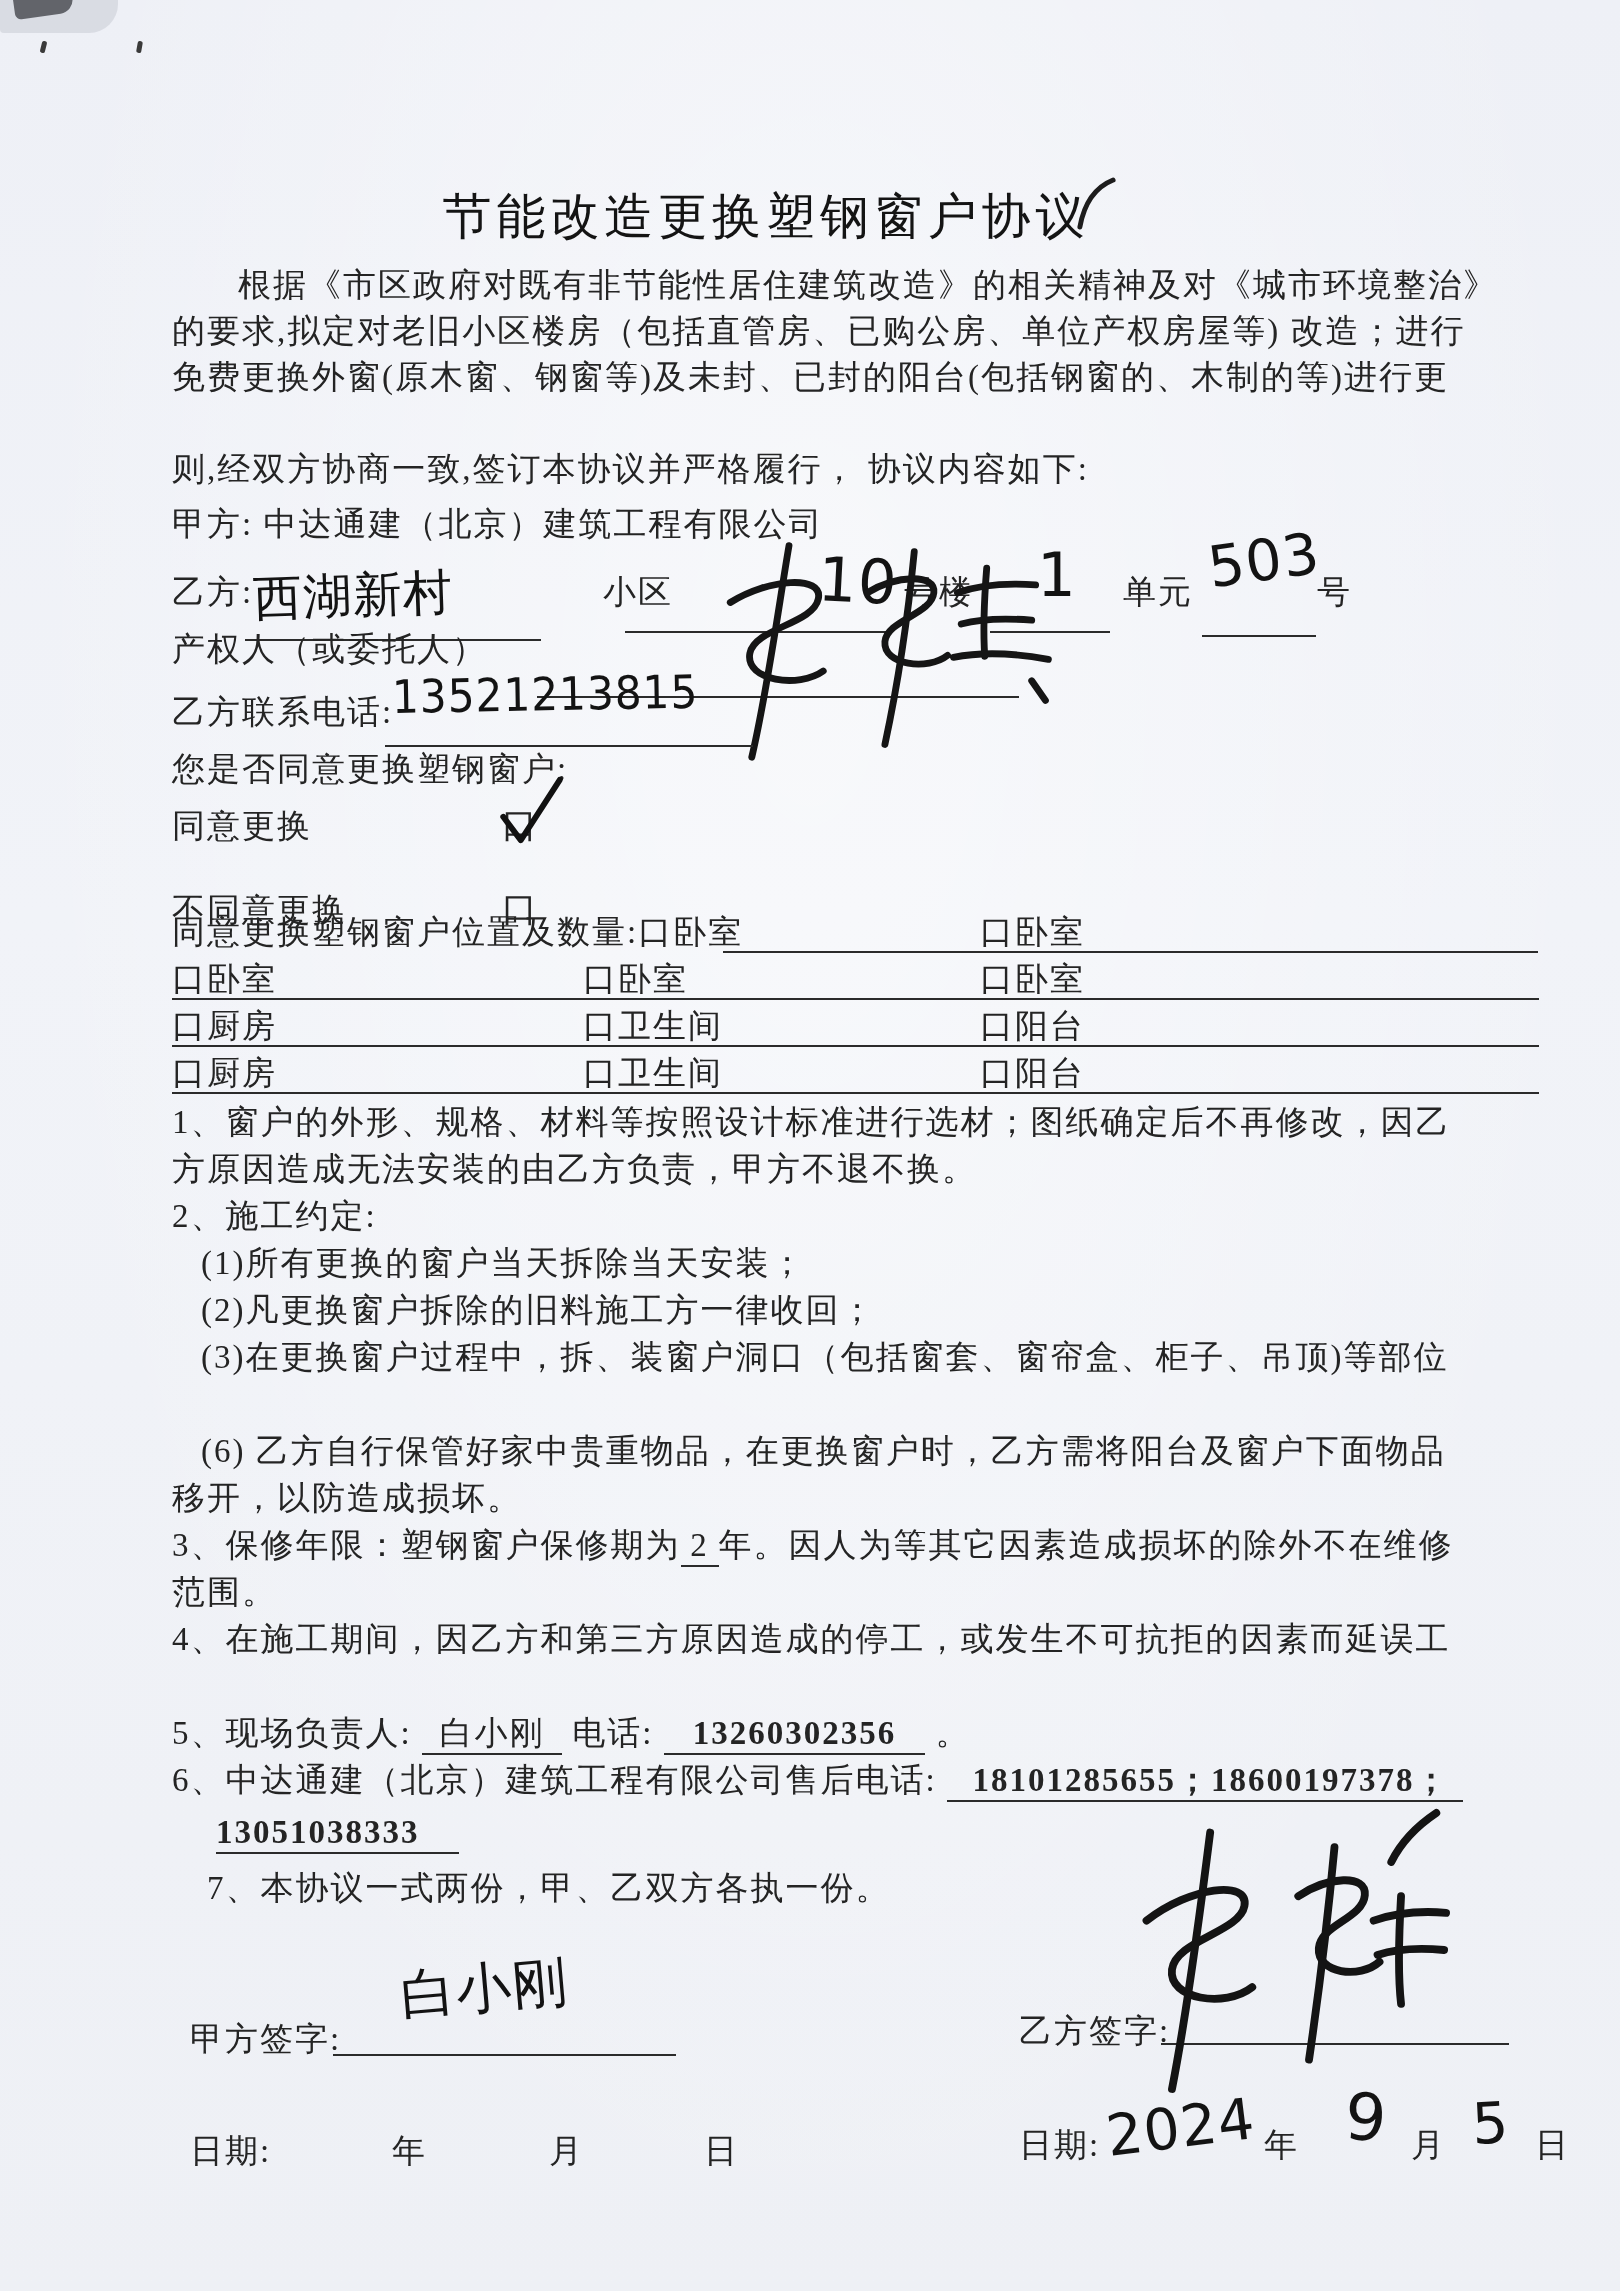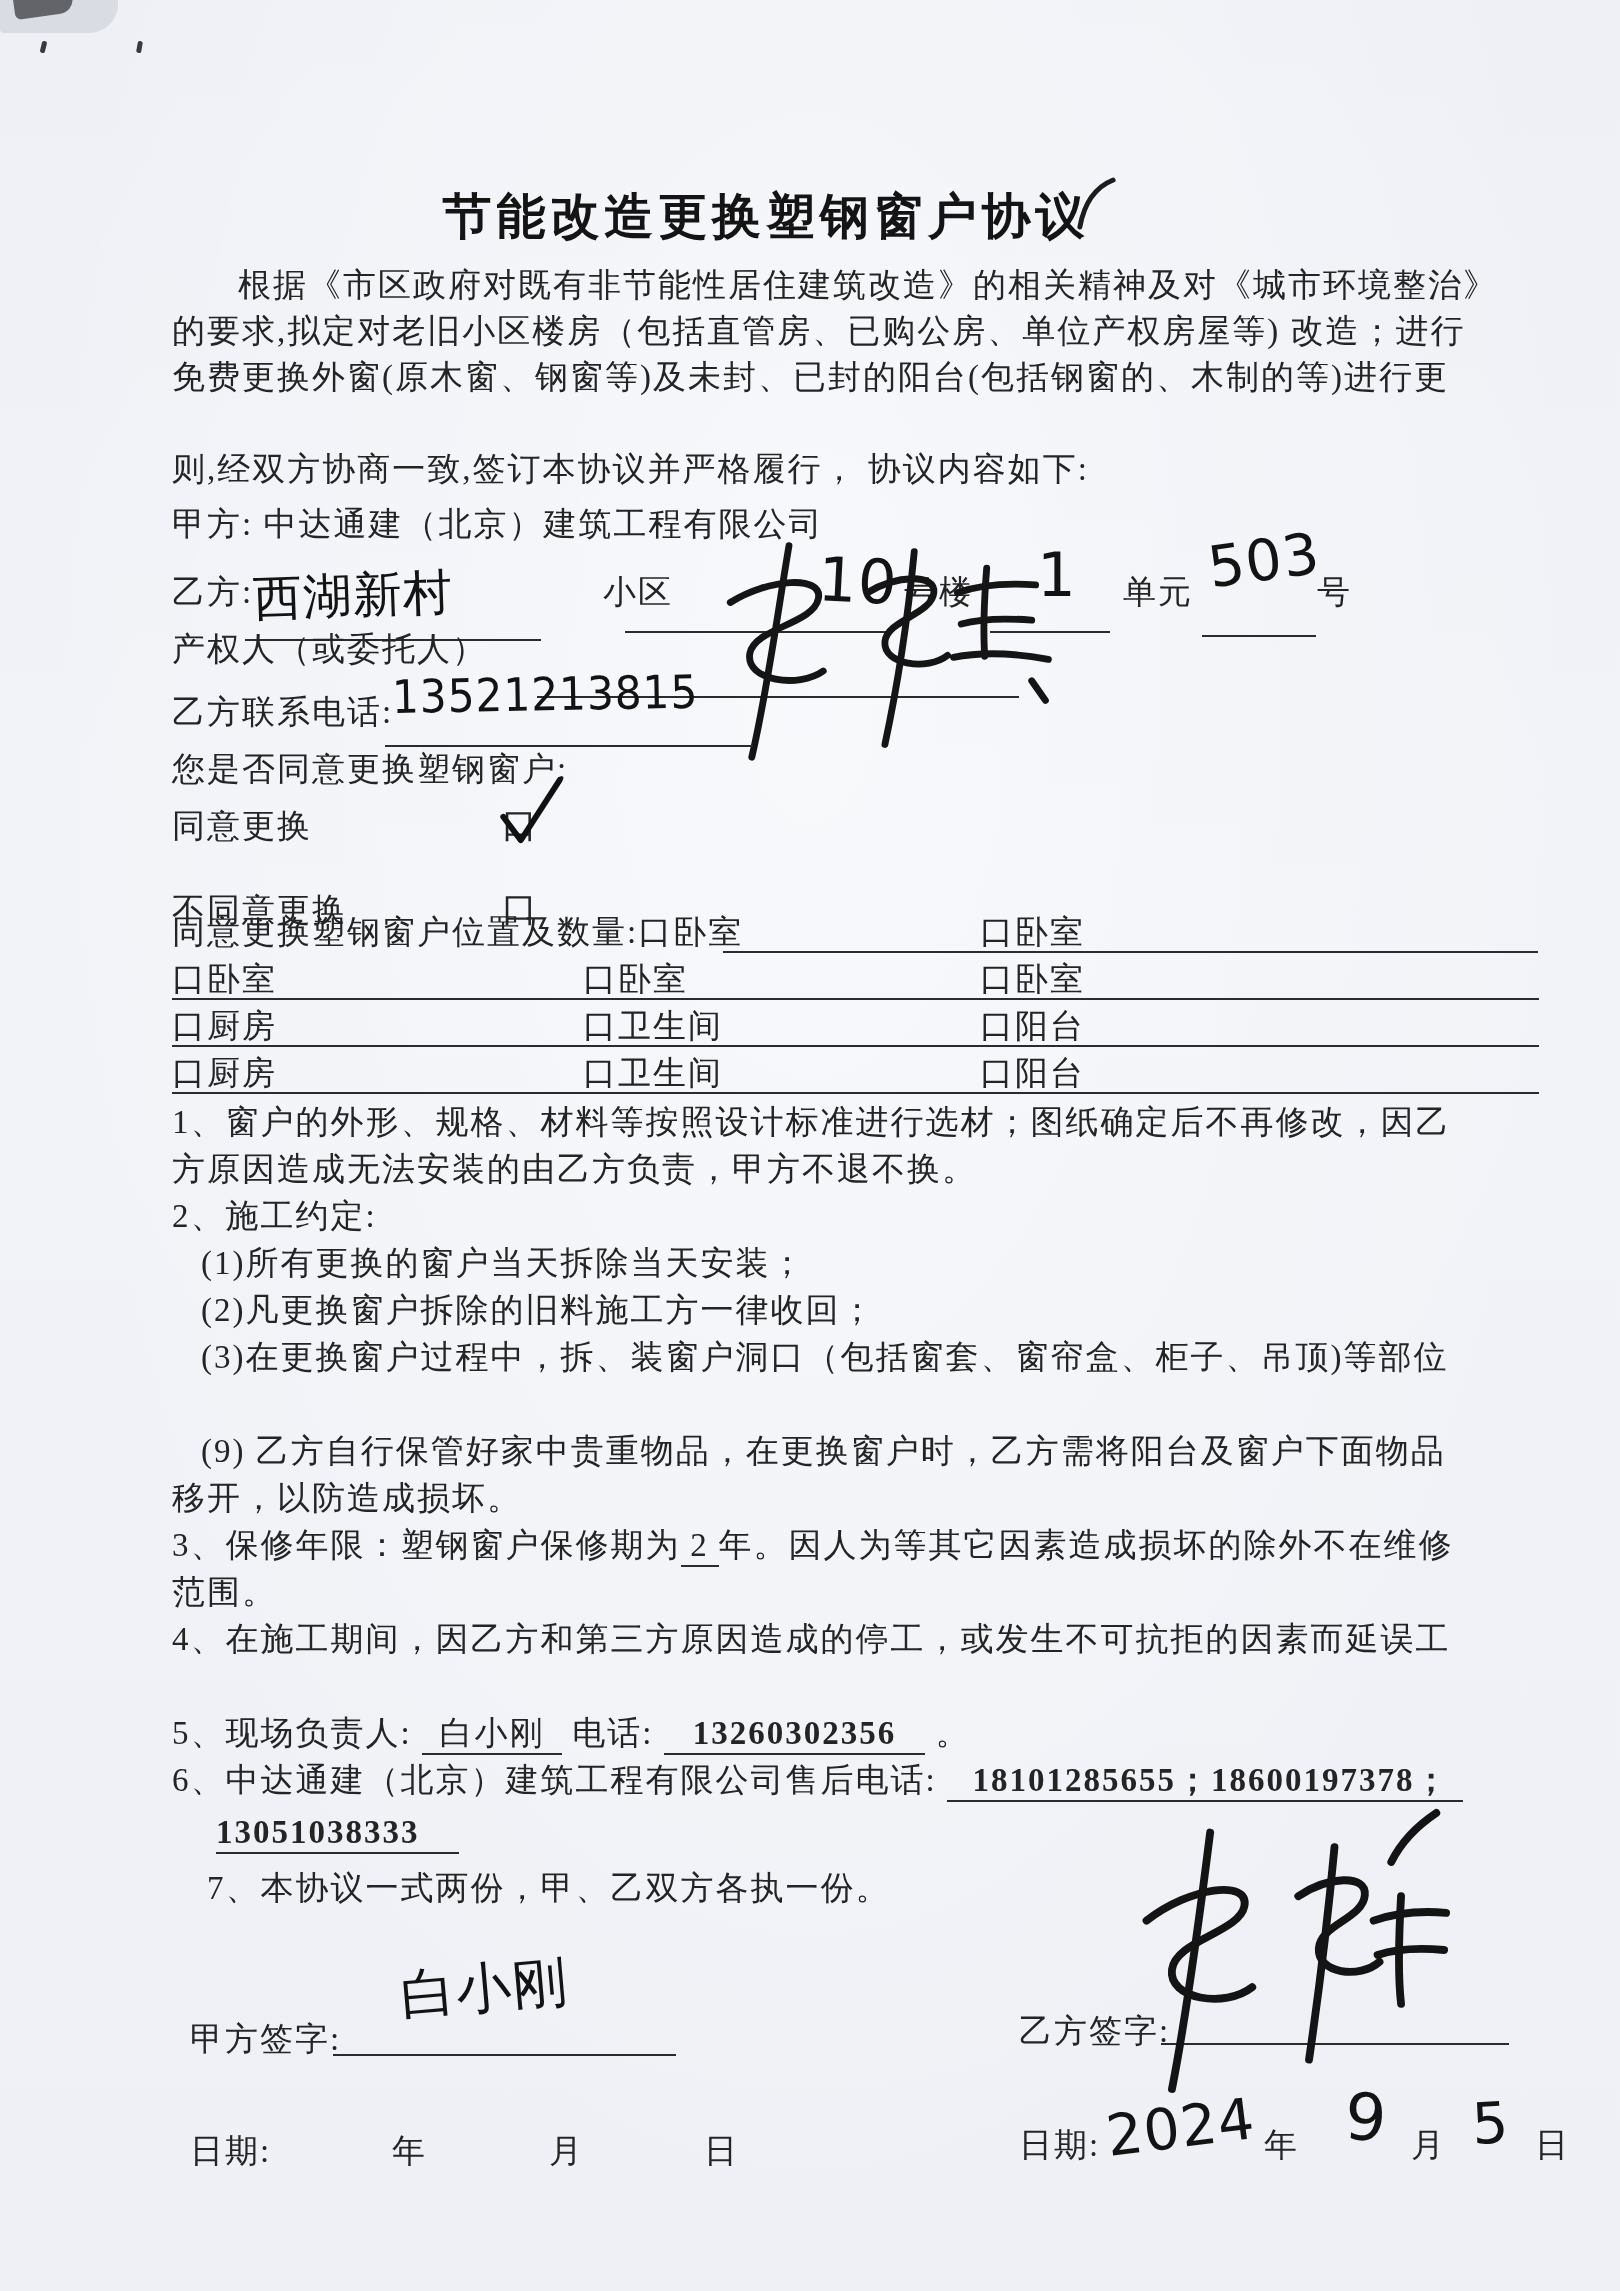--- a/index.html
+++ b/index.html
@@ -5,21 +5,21 @@
   html,body{margin:0;padding:0;background:#d8dade;}
   #paper{
     position:relative; width:1620px; height:2292px; overflow:hidden;
     background:
       radial-gradient(ellipse at 50% 30%, rgba(255,255,255,.5), rgba(0,0,0,0) 70%),
       linear-gradient(180deg,#eef0f6 0%,#f1f3f8 40%,#eef0f5 100%);
     font-family:"Liberation Serif","DejaVu Serif",serif;
     color:#242424;
   }
   .ln{position:absolute; white-space:nowrap; font-size:33px; letter-spacing:2px; color:#242424;}
-  .title{font-family:"Liberation Sans","DejaVu Sans",sans-serif; font-weight:bold; font-size:49px; letter-spacing:4.9px; color:#141414;}
+  .title{font-family:"Liberation Sans","DejaVu Sans",sans-serif; font-weight:normal; font-size:49px; letter-spacing:4.9px; color:#141414;}
   .hand{font-family:"DejaVu Sans",sans-serif; color:#131313; letter-spacing:1px;}
   .ul{position:absolute; height:0; border-bottom:2px solid #2b2b2b;}
   .iul{border-bottom:2px solid #2b2b2b; padding:0 17.6px 2px 17.6px;}
   .box{font-size:35px;}
   .num{font-weight:bold;}
   svg.scrawl{position:absolute; overflow:visible;}
   .speck{position:absolute; background:#3a3a3a; border-radius:2px;}
   .corner-blob{position:absolute; left:13.7px; top:-5.9px; width:59px; height:21.6px; background:#4c4f55; border-radius:0 0 13.7px 5.9px; transform:rotate(-8deg); opacity:.85;}
   .corner-haze{position:absolute; left:0; top:0; width:118px; height:33px; background:#9aa0ac; opacity:.25; border-radius:0 0 29px 3.9px;}
 </style>
@@ -111,21 +111,21 @@
   <div class="ln" style="left:583px; top:1051px;">口卫生间</div>
   <div class="ln" style="left:980px; top:1051px;">口阳台</div>
   <div class="ul" style="left:172px; top:1092px; width:1367px;"></div>
 
   <div class="ln" style="left:172px; top:1100px;">1、窗户的外形、规格、材料等按照设计标准进行选材；图纸确定后不再修改，因乙</div>
   <div class="ln" style="left:172px; top:1147px;">方原因造成无法安装的由乙方负责，甲方不退不换。</div>
   <div class="ln" style="left:172px; top:1194px;">2、施工约定:</div>
   <div class="ln" style="left:201px; top:1241px;">(1)所有更换的窗户当天拆除当天安装；</div>
   <div class="ln" style="left:201px; top:1288px;">(2)凡更换窗户拆除的旧料施工方一律收回；</div>
   <div class="ln" style="left:201px; top:1335px;">(3)在更换窗户过程中，拆、装窗户洞口（包括窗套、窗帘盒、柜子、吊顶)等部位</div>
-  <div class="ln" style="left:201px; top:1429px;">(9) 乙方自行保管好家中贵重物品，在更换窗户时，乙方需将阳台及窗户下面物品</div>
+  <div class="ln" style="left:201px; top:1429px;">(6) 乙方自行保管好家中贵重物品，在更换窗户时，乙方需将阳台及窗户下面物品</div>
   <div class="ln" style="left:172px; top:1476px;">移开，以防造成损坏。</div>
 
   <div class="ln" style="left:172px; top:1523px;font-family:Liberation Serif, serif;">
     <span>3、保修年限：塑钢窗户保修期为</span><span class="iul" style="padding:0 9.8px 2px 9.8px;">2</span><span>年。因人为等其它因素造成损坏的除外不在维修</span>
   </div>
   <div class="ln" style="left:172px; top:1570px;">范围。</div>
 
   <div class="ln" style="left:172px; top:1617px;">4、在施工期间，因乙方和第三方原因造成的停工，或发生不可抗拒的因素而延误工</div>
 
   <div class="ln" style="left:172px; top:1711px;">

